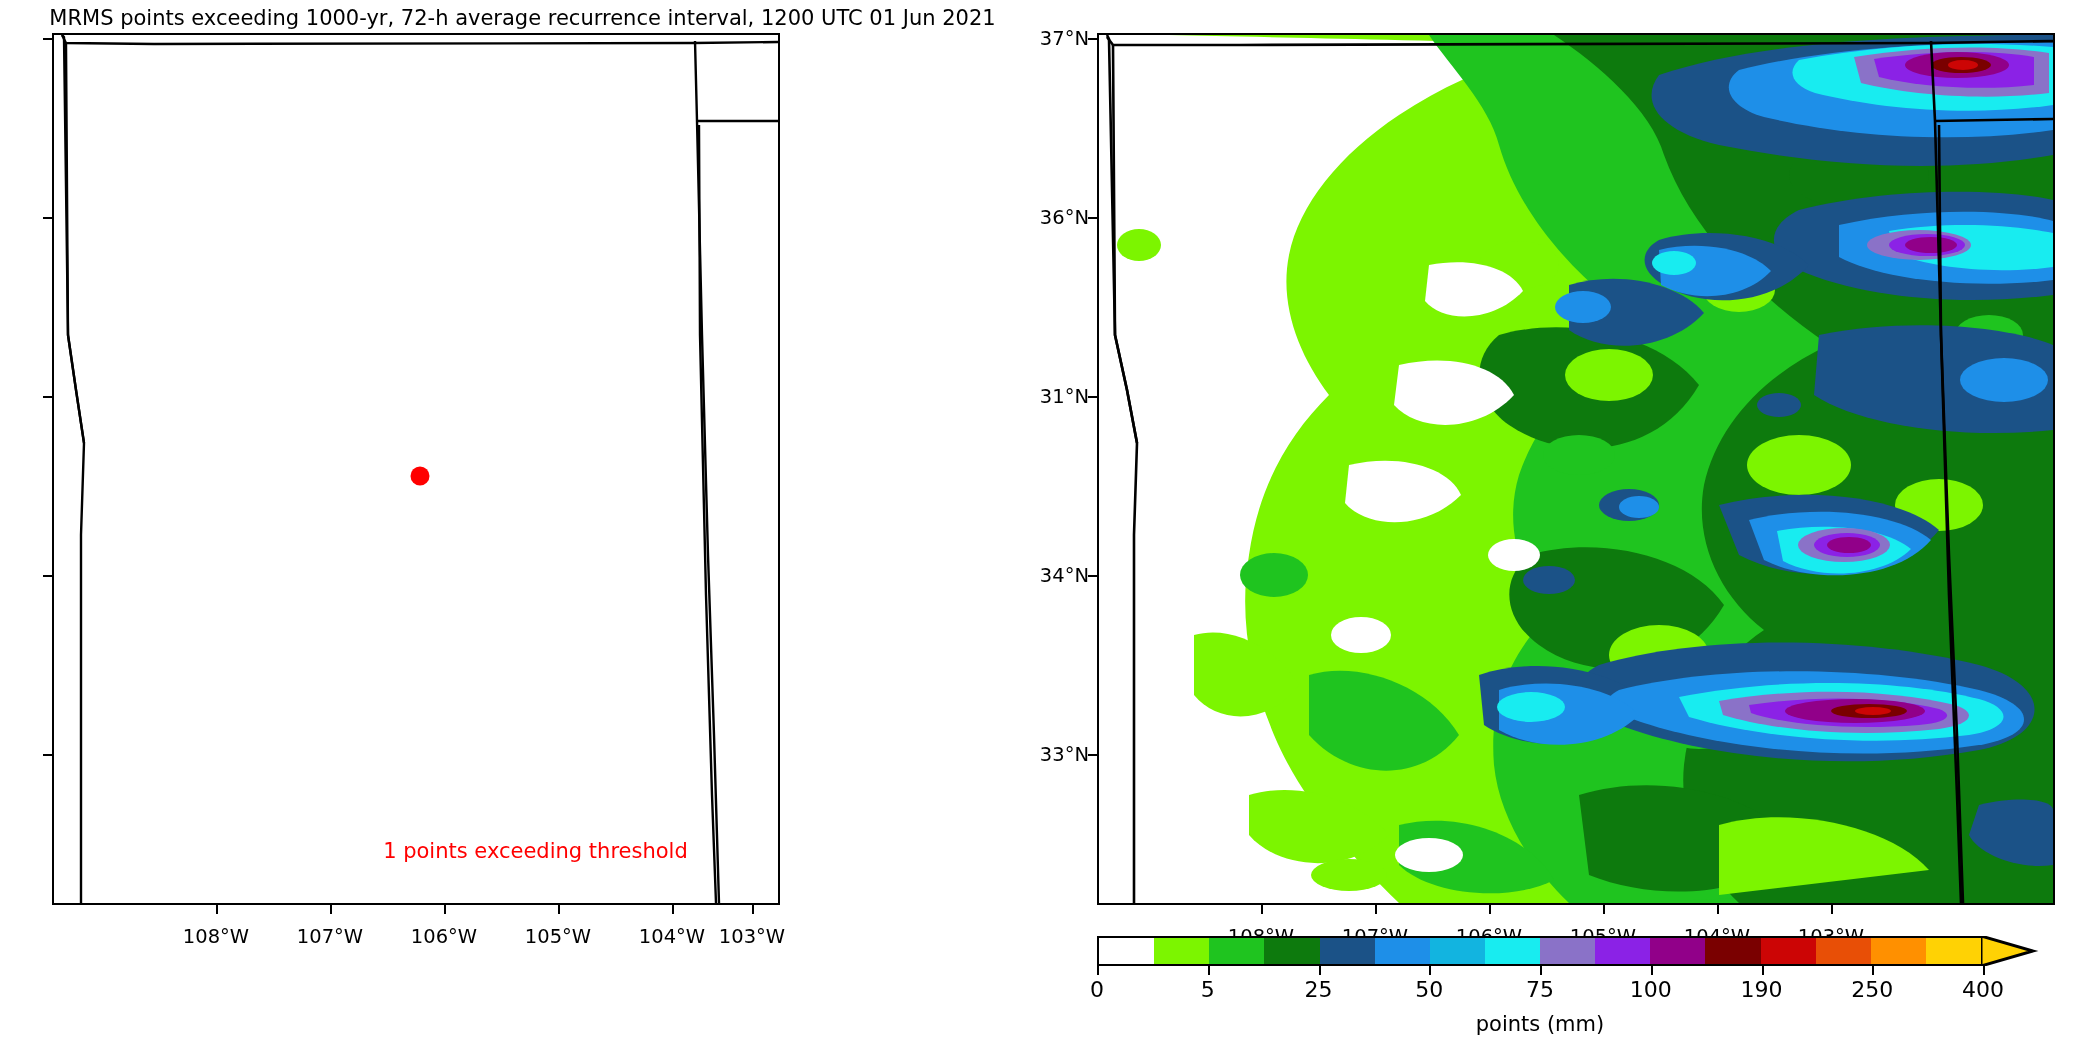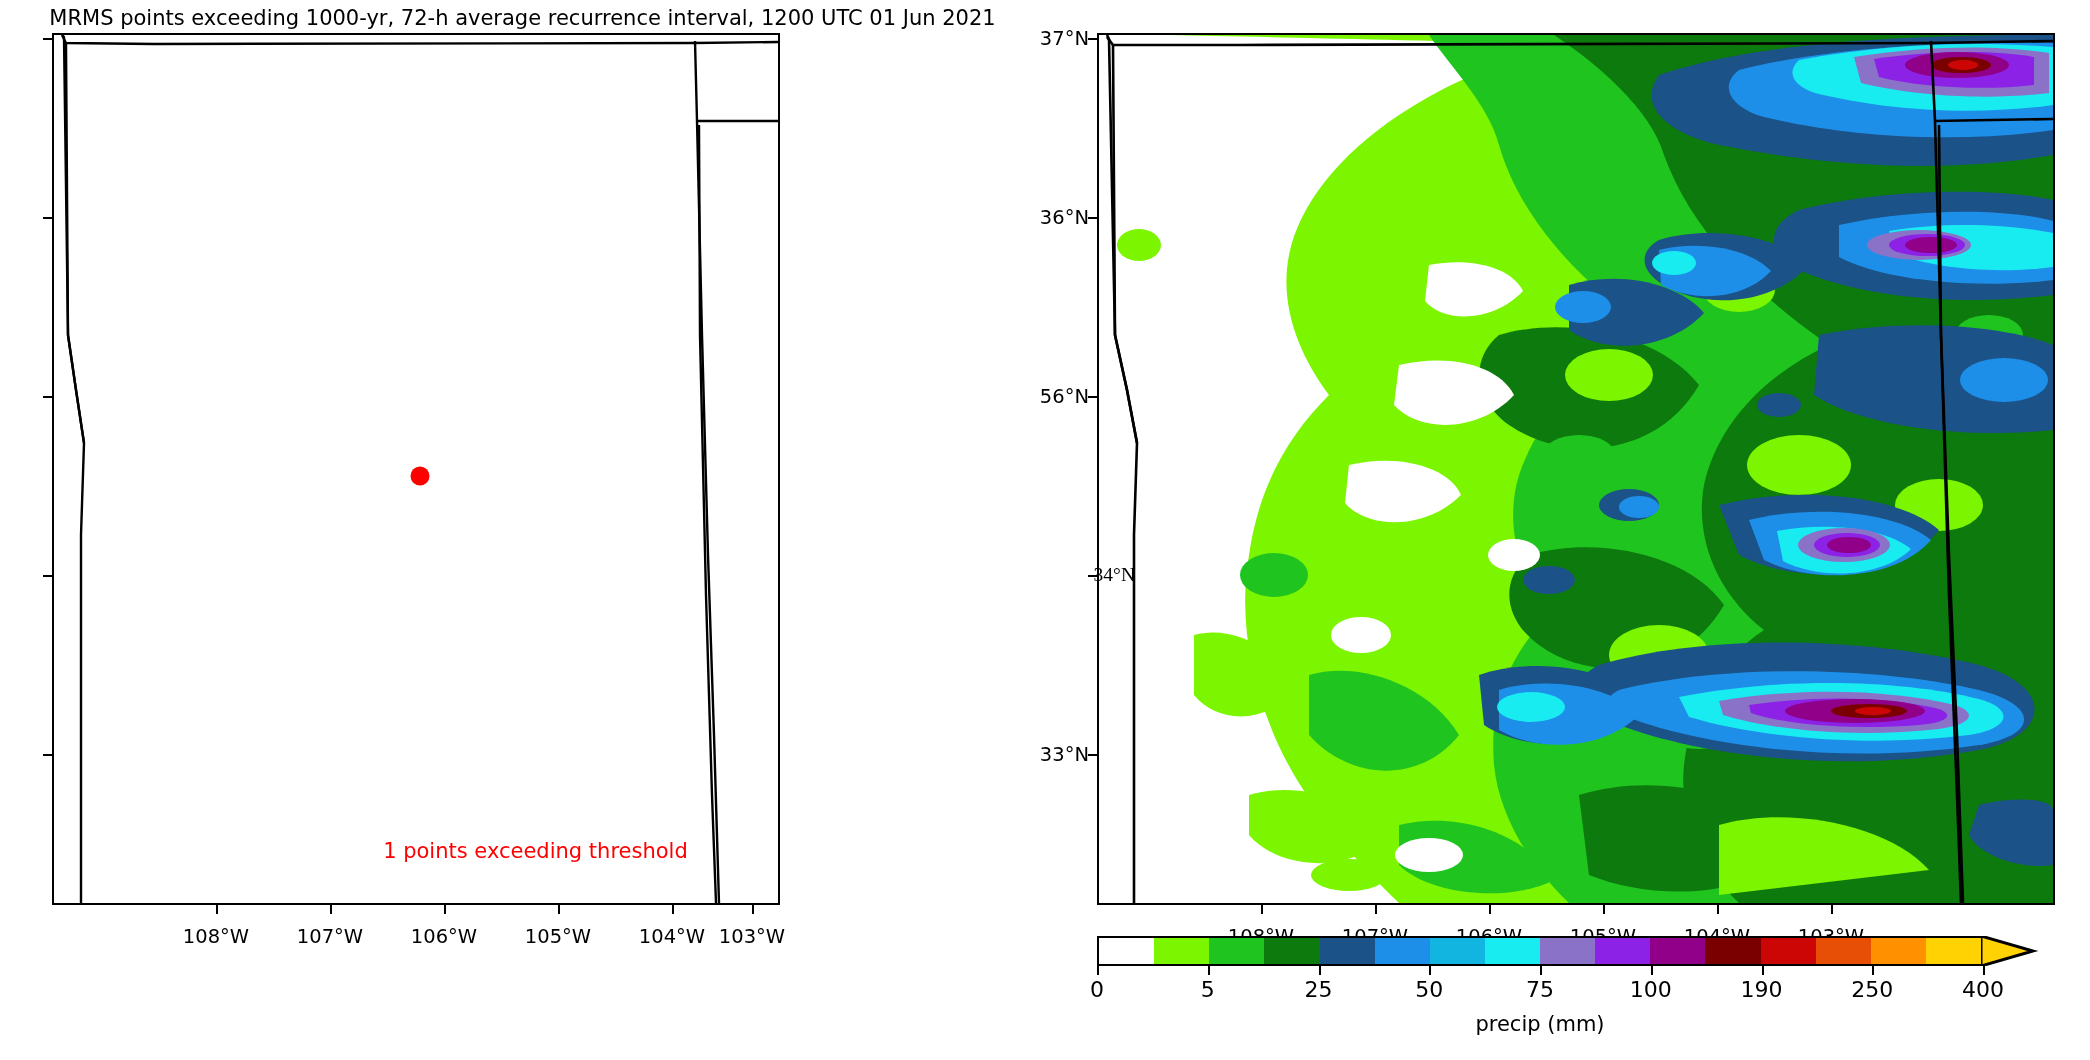--- a/index.html
+++ b/index.html
@@ -268,22 +268,22 @@
     <div>
       <div style="position:absolute;left:52px;top:33px;width:958px;height:872px;pointer-events:none;">
         <div class="tick-y" style="top:5px;"></div>
         <div class="tick-y" style="top:184px;"></div>
         <div class="tick-y" style="top:363px;"></div>
         <div class="tick-y" style="top:542px;"></div>
         <div class="tick-y" style="top:721px;"></div>
       </div>
       <div class="ylab-r" style="right:1001px;top:38px;">37°N</div>
       <div class="ylab-r" style="right:1001px;top:217px;">36°N</div>
-      <div class="ylab-r" style="right:1001px;top:396px;">56°N</div>
-      <div class="ylab-r" style="right:955px;top:575px;font-family:Liberation Serif, serif;">34°N</div>
+      <div class="ylab-r" style="right:1001px;top:396px;">31°N</div>
+      <div class="ylab-r" style="right:1001px;top:575px;">34°N</div>
       <div class="ylab-r" style="right:1001px;top:754px;">33°N</div>
     </div>
 
     <div>
       <div style="position:absolute;left:52px;top:33px;width:958px;height:872px;pointer-events:none;">
         <div class="tick-x" style="left:164px;"></div>
         <div class="tick-x" style="left:278px;"></div>
         <div class="tick-x" style="left:392px;"></div>
         <div class="tick-x" style="left:506px;"></div>
         <div class="tick-x" style="left:620px;"></div>
@@ -332,17 +332,17 @@
           <div class="cbar-ticklab" style="left: 443px;">75</div>
           <div class="cbar-tick" style="left: 553.75px;"></div>
           <div class="cbar-ticklab" style="left: 553.75px;">100</div>
           <div class="cbar-tick" style="left: 664.5px;"></div>
           <div class="cbar-ticklab" style="left: 664.5px;">190</div>
           <div class="cbar-tick" style="left: 775.25px;"></div>
           <div class="cbar-ticklab" style="left: 775.25px;">250</div>
           <div class="cbar-tick" style="left: 886px;"></div>
           <div class="cbar-ticklab" style="left: 886px;">400</div>
         </div>
-      <div class="cbar-title">precip (mm)</div>
+      <div class="cbar-title">points (mm)</div>
     </div>
   </div>
 
 </div>
 
 </body></html>

